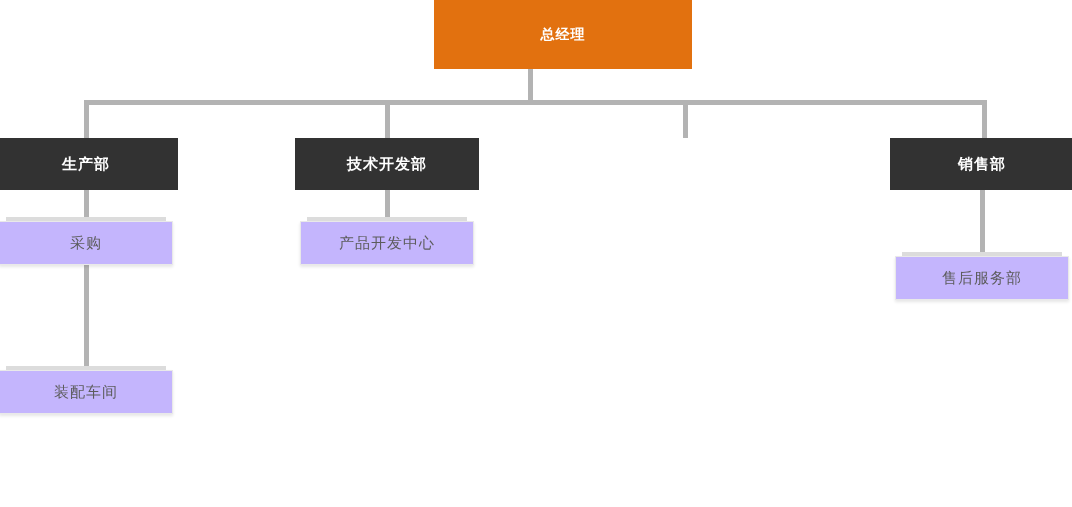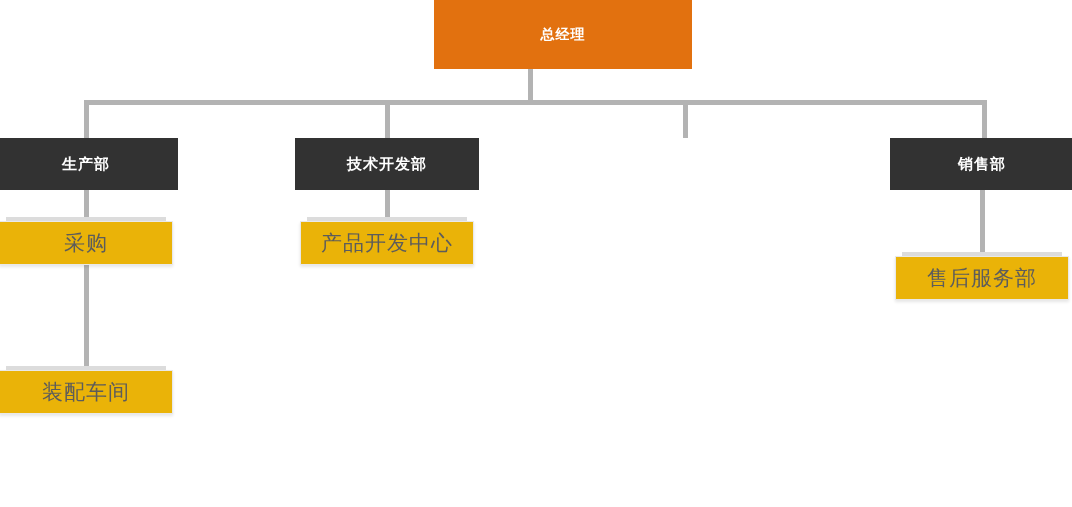--- a/index.html
+++ b/index.html
@@ -62,25 +62,25 @@
     background: #b3b3b3;
     margin: 0 auto;
   }
   .vstub.first { height: 31px; }
   .vstub.mid   { height: 35px; }
 
   .child-box {
     position: relative;
     height: 44px;
     margin: 0 5px;
-    background: #eab308;
+    background: #c4b5fd;
     border: 1px solid #e9e9e9;
     box-shadow: 0 2px 3px rgba(0,0,0,0.10);
     color: #5c5c5c;
-    font-size: 21px;
+    font-size: 15px;
     line-height: 42px;
     text-align: center;
     letter-spacing: 1px;
   }
   .child-box::before {
     content: "";
     position: absolute;
     top: -5px; left: 6px; right: 6px;
     height: 4px;
     background: #dcdcdc;

